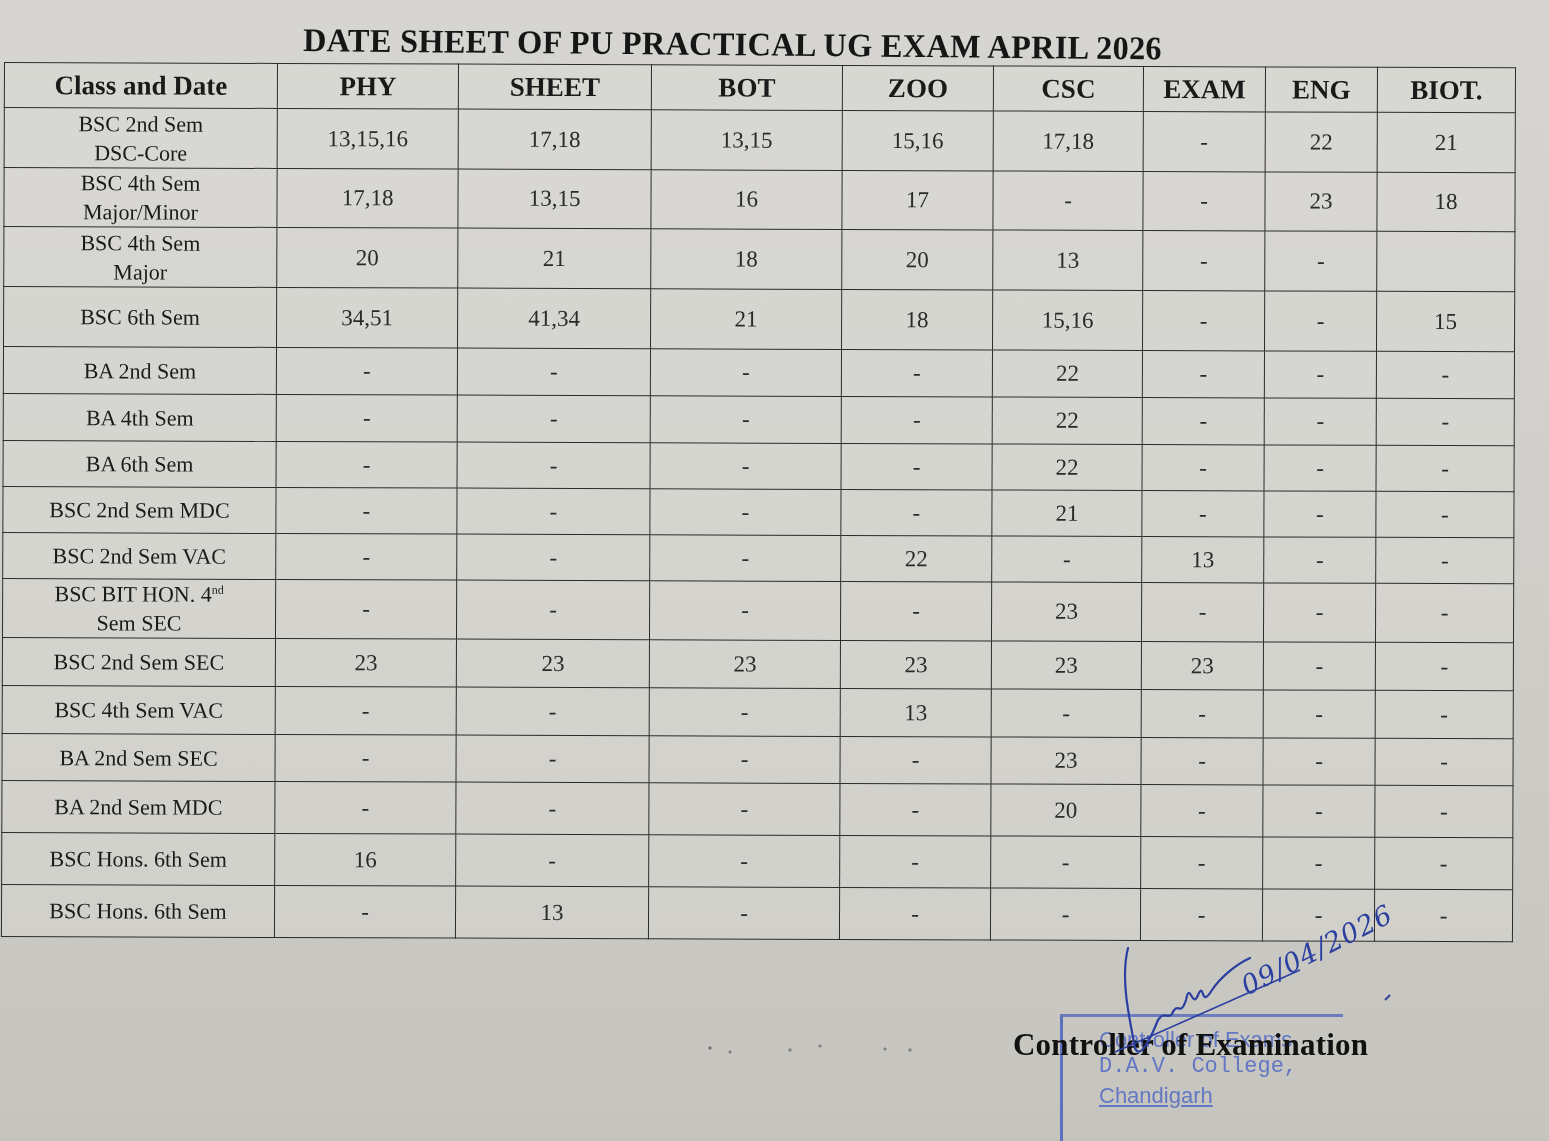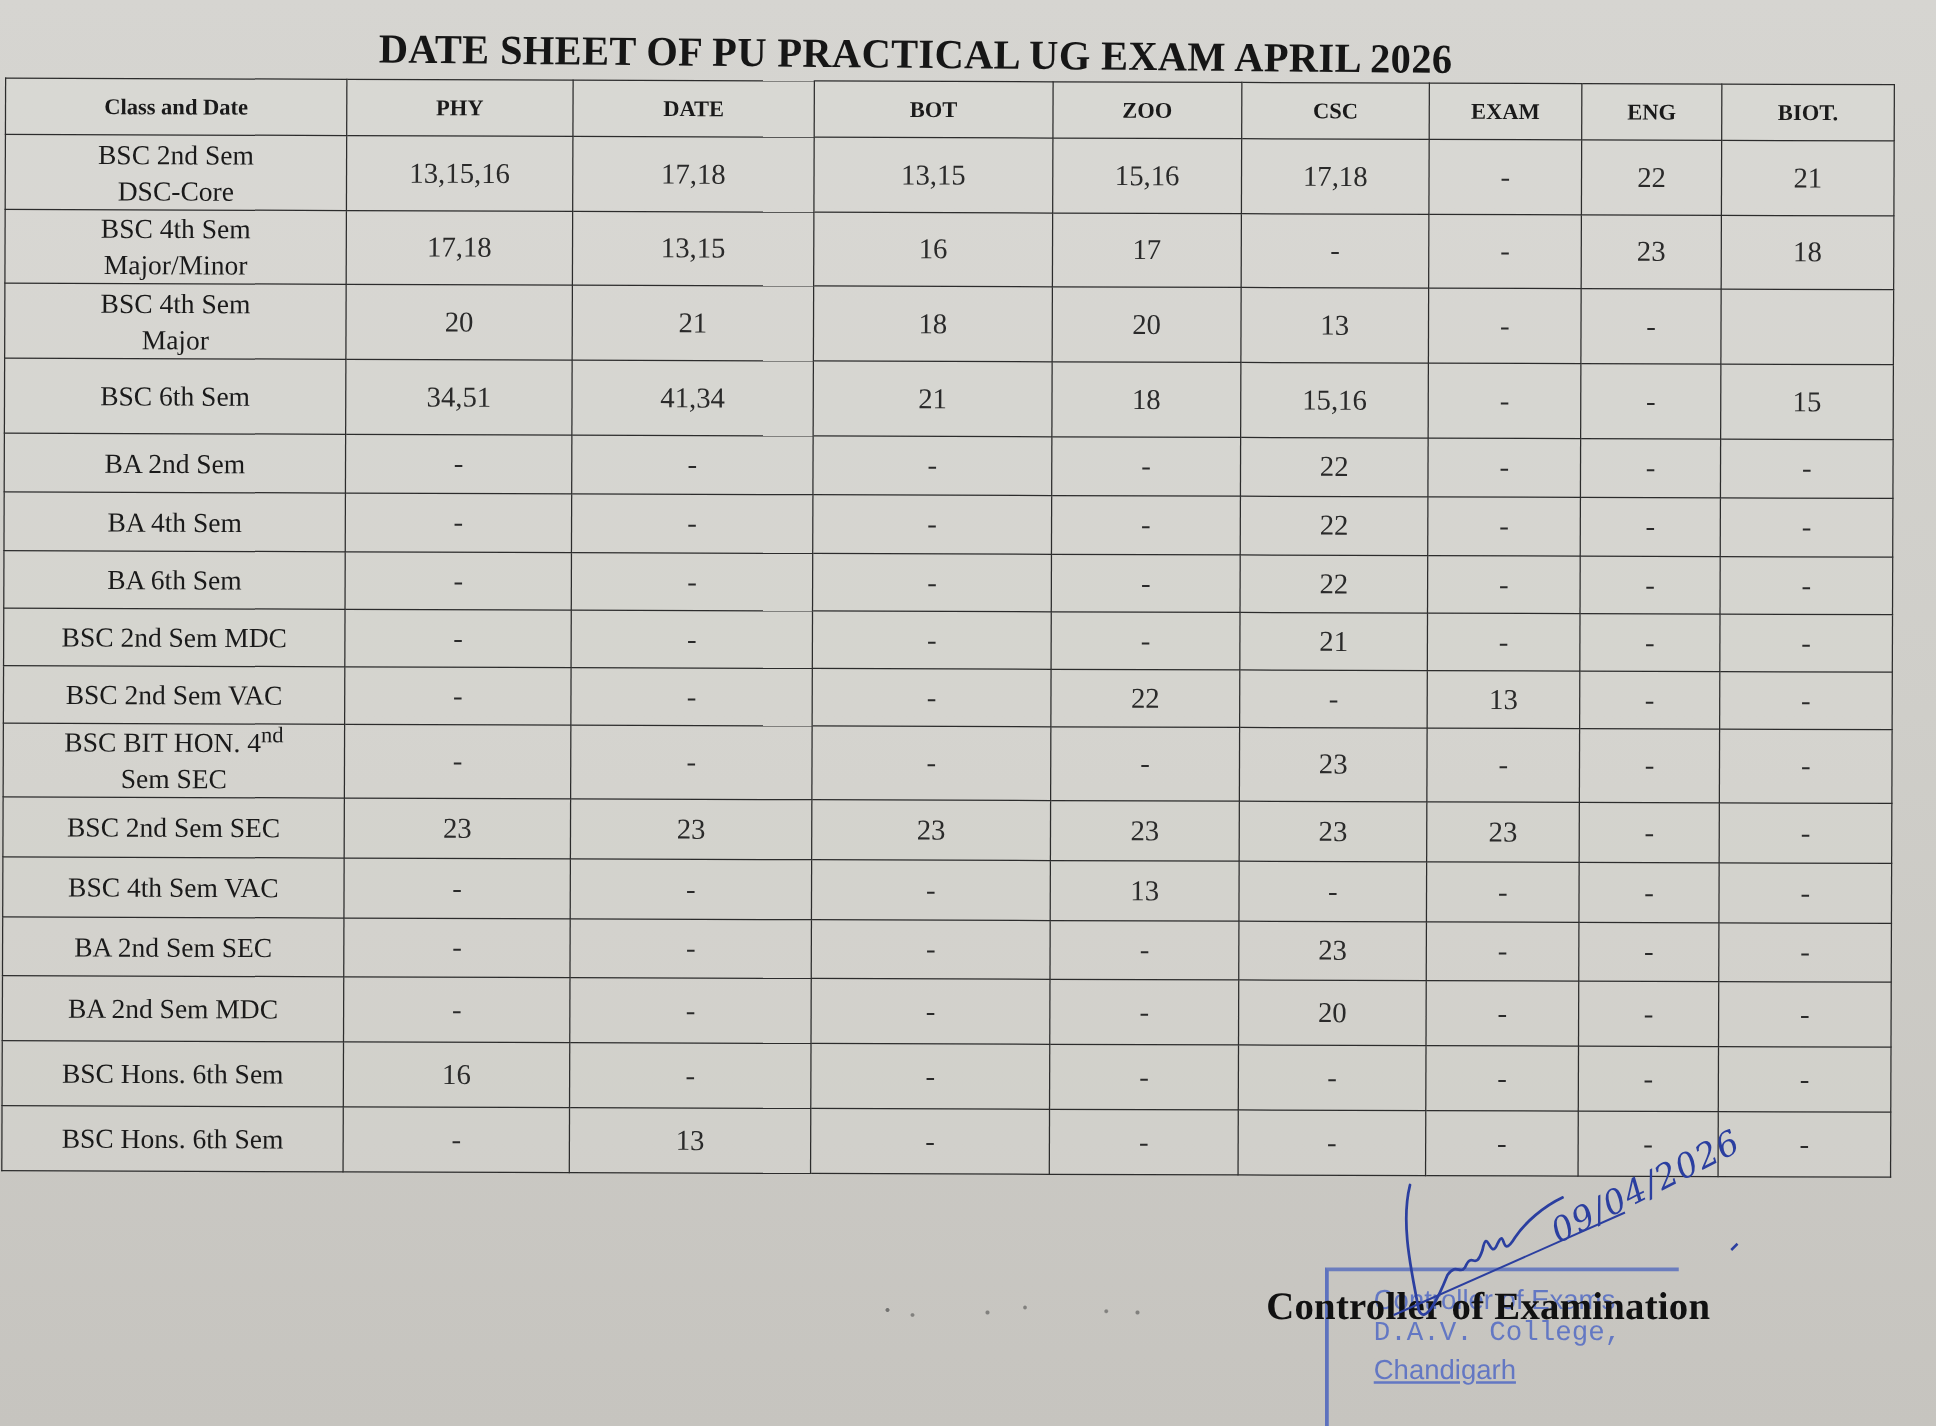--- a/index.html
+++ b/index.html
@@ -45,41 +45,41 @@
       background: rgba(224, 223, 219, 0.35);
     }
     table.schedule th,
     table.schedule td {
       border: 1.5px solid #2c2c2c;
       text-align: center;
       vertical-align: middle;
       padding: 0;
     }
     table.schedule th {
-      font-size: 18px;
+      font-size: 27px;
       font-weight: bold;
       height: 44px;
       color: #1a1a1a;
     }
     table.schedule td.class-cell {
       font-size: 22px;
       font-weight: normal;
       line-height: 29px;
       color: #1a1a1a;
     }
     table.schedule td.date-cell {
       font-size: 23px;
       font-weight: normal;
       color: #2a2a2a;
     }
     td.date-cell.dash {
       font-size: 18px;
     }
     sup.ord {
-      font-size: 18px;
+      font-size: 12px;
       vertical-align: super;
       line-height: 0;
       margin-top: 12px;
     }
     .col-class { width: 273px; }
     .col-phy { width: 181px; }
     .col-chem { width: 193px; }
     .col-bot { width: 191px; }
     .col-zoo { width: 151px; }
     .col-csc { width: 150px; }
@@ -173,21 +173,21 @@
           <col class="col-zoo">
           <col class="col-csc">
           <col class="col-math">
           <col class="col-eng">
           <col class="col-biot">
       </colgroup>
       <thead>
         <tr>
           <th>Class and Date</th>
           <th>PHY</th>
-          <th>DATE</th>
+          <th>SHEET</th>
           <th>BOT</th>
           <th>ZOO</th>
           <th>CSC</th>
           <th>EXAM</th>
           <th>ENG</th>
           <th>BIOT.</th>
         </tr>
       </thead>
       <tbody id="schedule-body">
           <tr style="height: 60px;">

